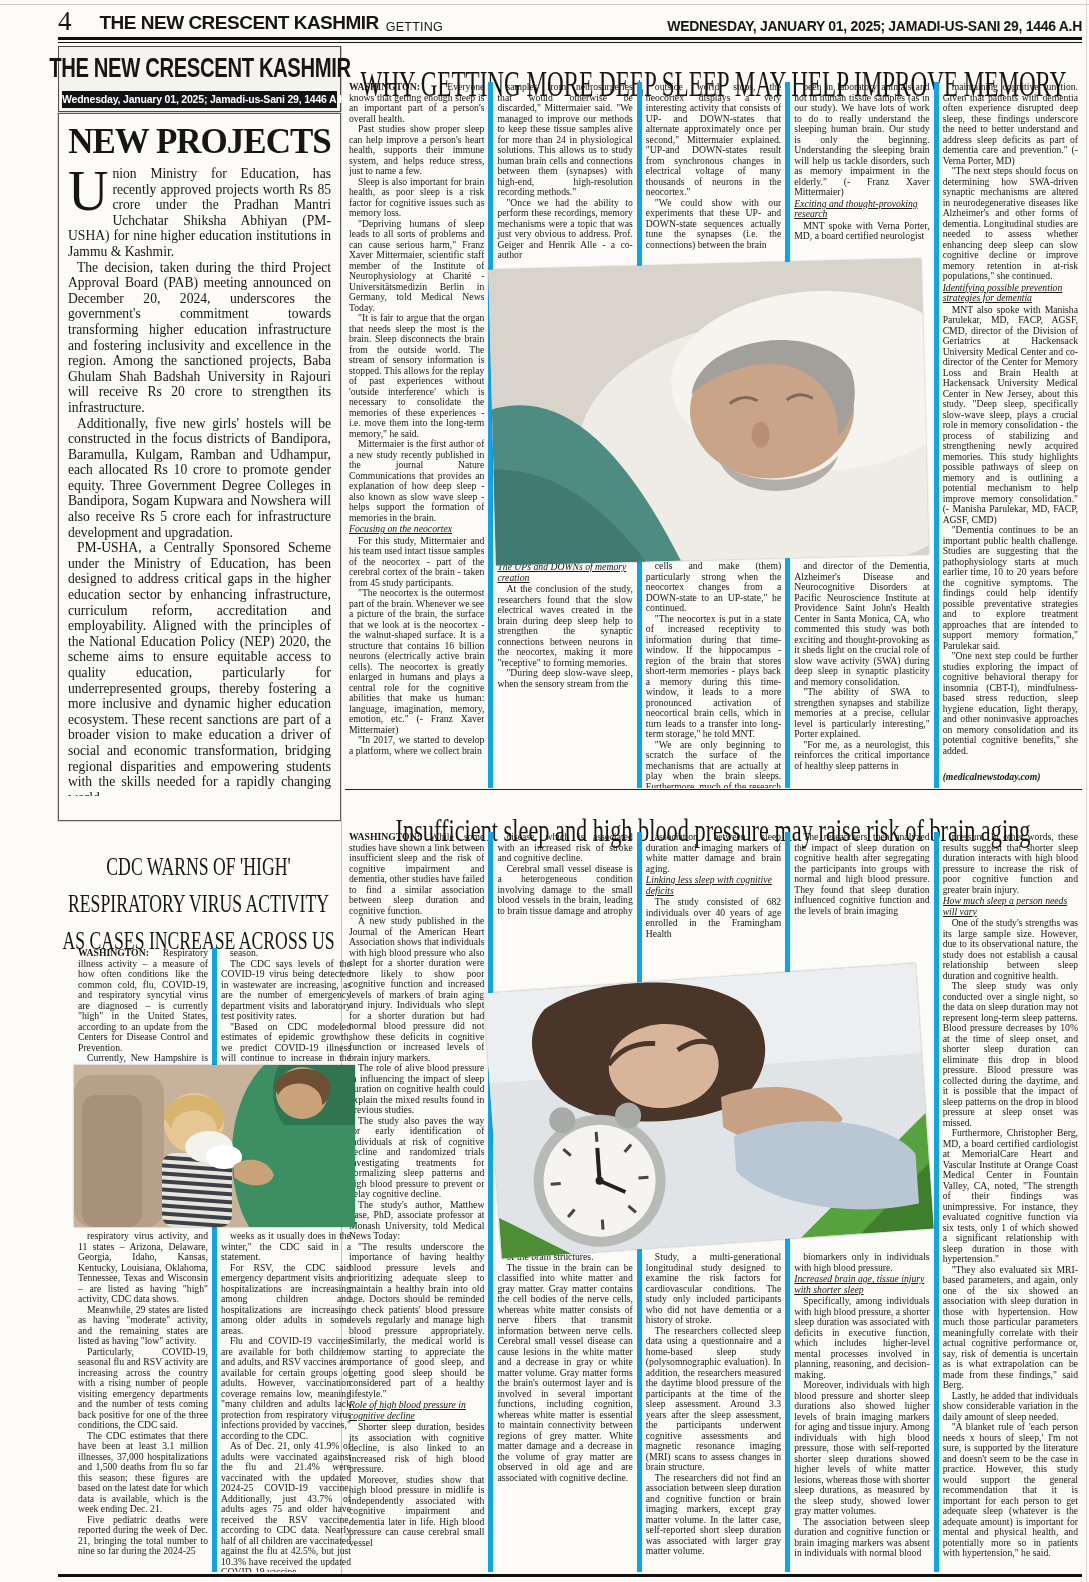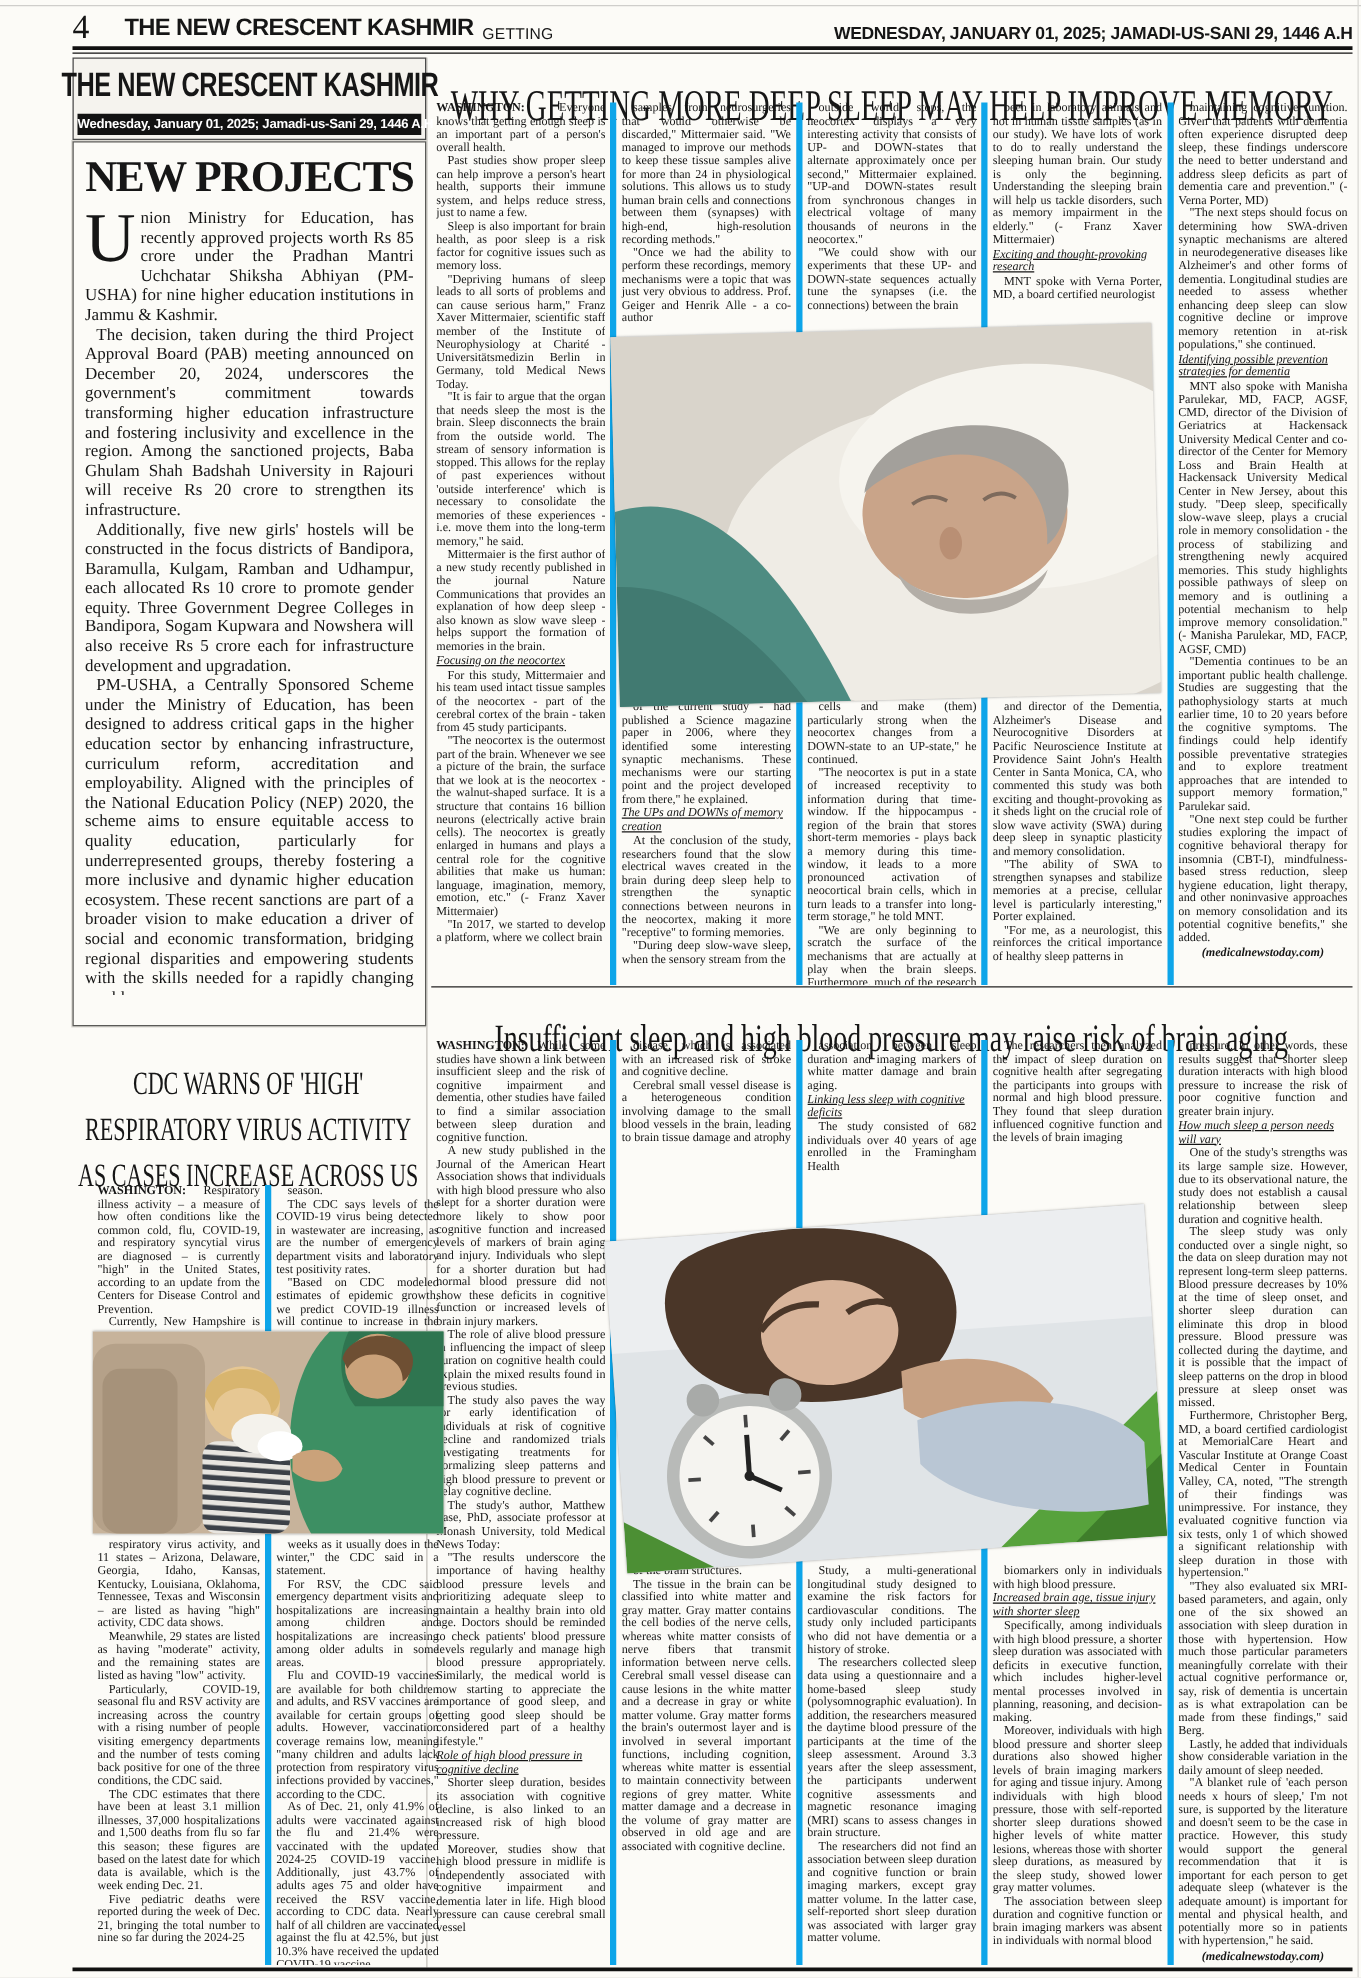--- a/index.html
+++ b/index.html
@@ -32,21 +32,21 @@
   
   .cols{display:flex;align-items:stretch;}
   .col{flex:1 1 0;padding:0 4px;border-right:5px solid #0ea5e9;overflow:hidden;font-size:9.7px;line-height:10.5px;text-align:justify;}
   .col:last-child{border-right:none;}
   .np-body .col{font-size:13.6px;line-height:15.6px;border-right:none;padding:0 4px;}
   .seg{overflow:hidden;}
   .para{margin:0;text-indent:9px;}
   .para.lead{text-indent:0;}
   .lead-in{font-weight:bold;}
   .subhead{font-style:italic;text-decoration:underline;text-align:left;margin:1px 0;}
-  .credit{font-style:italic;font-weight:bold;text-align:center;margin-top:2px;}
+  .credit{font-style:italic;font-weight:bold;margin-top:16px;}
   .dropcap{float:left;font-size:56px;line-height:44px;padding:3px 4px 0 0;}
 
   
   .head-top{position:absolute;left:155px;top:42px;width:1117px;transform:scaleX(.66);transform-origin:center top;
             font-size:35px;font-weight:400;white-space:nowrap;text-align:center;letter-spacing:0;}
   .body-top{position:absolute;left:345px;top:82px;width:737px;height:706px;}
   .mid-rule{position:absolute;left:345px;top:789px;width:737px;height:1px;background:#222;}
   .head-bottom{position:absolute;left:201px;top:792px;width:1024px;transform:scaleX(.72);transform-origin:center top;
                font-size:31px;font-weight:400;white-space:nowrap;text-align:center;}
   .body-bottom{position:absolute;left:345px;top:832px;width:737px;height:740px;}
@@ -131,21 +131,20 @@
           <div class="para">"In 2017, we started to develop a platform, where we collect brain</div>
         </div>
       </div>
       <div class="col">
         <div class="seg" style="height: 180px;">
           <div class="para">samples from neurosurgeries that would otherwise be discarded," Mittermaier said. "We managed to improve our methods to keep these tissue samples alive for more than 24 in physiological solutions. This allows us to study human brain cells and connections between them (synapses) with high-end, high-resolution recording methods."</div>
           <div class="para">"Once we had the ability to perform these recordings, memory mechanisms were a topic that was just very obvious to address. Prof. Geiger and Henrik Alle - a co-author</div>
         </div>
         <div class="seg" style="height: 299px;"></div>
         <div class="seg">
-          <div class="para">of the current study - had published a Science magazine paper in 2006, where they identified some interesting synaptic mechanisms. These mechanisms were our starting point and the project developed from there," he explained.</div>
           <div class="subhead">The UPs and DOWNs of memory creation</div>
           <div class="para">At the conclusion of the study, researchers found that the slow electrical waves created in the brain during deep sleep help to strengthen the synaptic connections between neurons in the neocortex, making it more "receptive" to forming memories.</div>
           <div class="para">"During deep slow-wave sleep, when the sensory stream from the</div>
         </div>
       </div>
       <div class="col">
         <div class="seg" style="height: 180px;">
           <div class="para">outside world stops, the neocortex displays a very interesting activity that consists of UP- and DOWN-states that alternate approximately once per second," Mittermaier explained. "UP-and DOWN-states result from synchronous changes in electrical voltage of many thousands of neurons in the neocortex."</div>
           <div class="para">"We could show with our experiments that these UP- and DOWN-state sequences actually tune the synapses (i.e. the connections) between the brain</div>
         </div>

